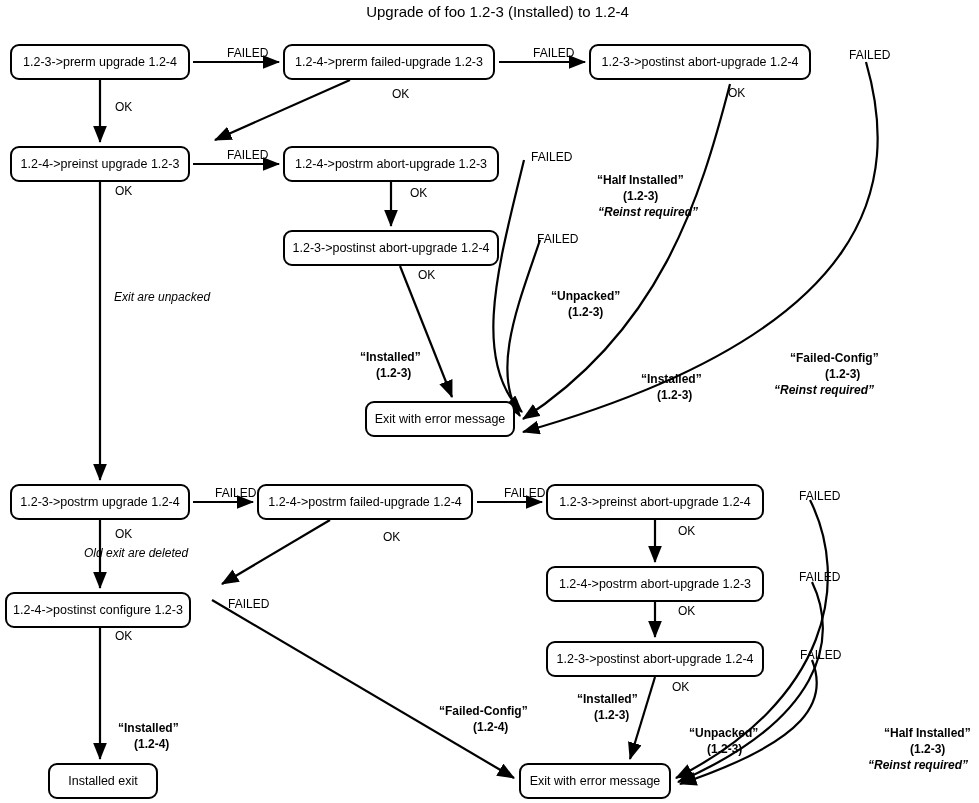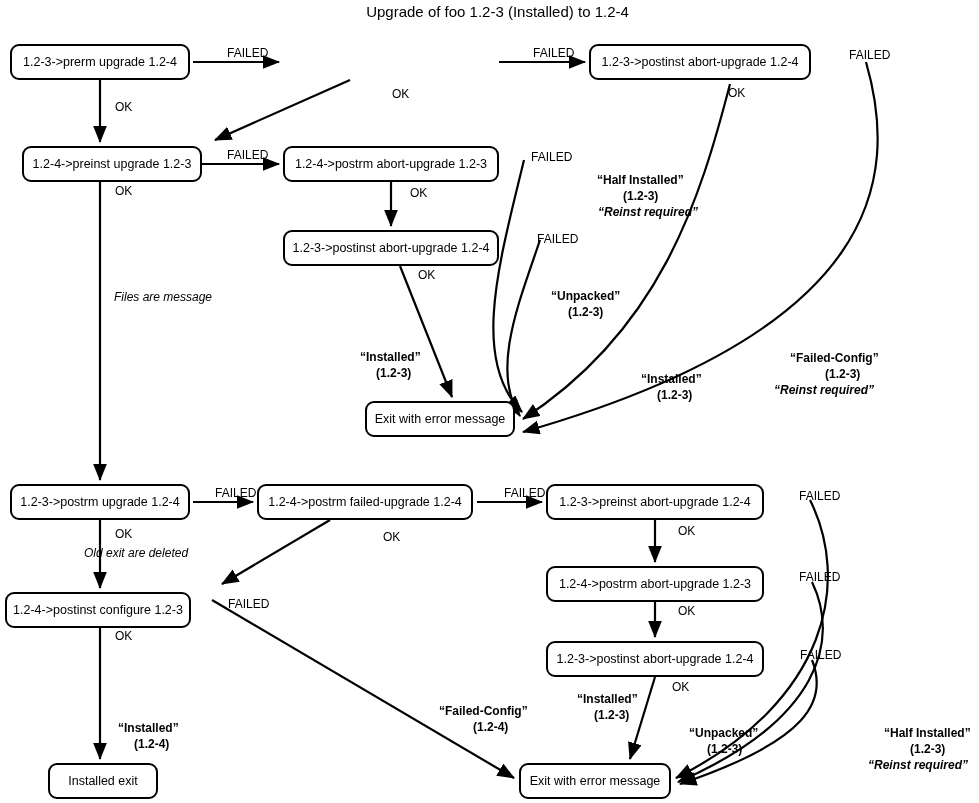--- a/index.html
+++ b/index.html
@@ -119,22 +119,23 @@
 
       <path d="M212,600 L514,778"></path>
 
       <path d="M810,500 C850,580 830,700 676,778"></path>
       <path d="M812,582 C840,640 820,720 678,782"></path>
       <path d="M812,660 C828,700 810,740 680,784"></path>
     </g>
   </svg>
 
   <div class="node" style="left:10px;top:44px;width:180px;height:36px;">1.2-3-&gt;prerm upgrade 1.2-4</div>
+  <div class="node" style="left:283px;top:44px;width:212px;height:36px;">1.2-4-&gt;prerm failed-upgrade 1.2-3</div>
   <div class="node" style="left:589px;top:44px;width:222px;height:36px;">1.2-3-&gt;postinst abort-upgrade 1.2-4</div>
-  <div class="node" style="left:22px;top:146px;width:180px;height:36px;">1.2-4-&gt;preinst upgrade 1.2-3</div>
+  <div class="node" style="left:10px;top:146px;width:180px;height:36px;">1.2-4-&gt;preinst upgrade 1.2-3</div>
   <div class="node" style="left:283px;top:146px;width:216px;height:36px;">1.2-4-&gt;postrm abort-upgrade 1.2-3</div>
   <div class="node" style="left:283px;top:230px;width:216px;height:36px;">1.2-3-&gt;postinst abort-upgrade 1.2-4</div>
   <div class="node" style="left:365px;top:401px;width:150px;height:36px;">Exit with error message</div>
   <div class="node" style="left:10px;top:484px;width:180px;height:36px;">1.2-3-&gt;postrm upgrade 1.2-4</div>
   <div class="node" style="left:257px;top:484px;width:216px;height:36px;">1.2-4-&gt;postrm failed-upgrade 1.2-4</div>
   <div class="node" style="left:546px;top:484px;width:218px;height:36px;">1.2-3-&gt;preinst abort-upgrade 1.2-4</div>
   <div class="node" style="left:546px;top:566px;width:218px;height:36px;">1.2-4-&gt;postrm abort-upgrade 1.2-3</div>
   <div class="node" style="left:5px;top:592px;width:186px;height:36px;">1.2-4-&gt;postinst configure 1.2-3</div>
   <div class="node" style="left:546px;top:641px;width:218px;height:36px;">1.2-3-&gt;postinst abort-upgrade 1.2-4</div>
   <div class="node" style="left:519px;top:763px;width:152px;height:36px;">Exit with error message</div>
@@ -145,21 +146,21 @@
   <div class="edge-label" style="left:849px;top:48px;">FAILED</div>
   <div class="edge-label" style="left:115px;top:100px;">OK</div>
   <div class="edge-label" style="left:392px;top:87px;">OK</div>
   <div class="edge-label" style="left:728px;top:86px;">OK</div>
   <div class="edge-label" style="left:227px;top:148px;">FAILED</div>
   <div class="edge-label" style="left:531px;top:150px;">FAILED</div>
   <div class="edge-label" style="left:115px;top:184px;">OK</div>
   <div class="edge-label" style="left:410px;top:186px;">OK</div>
   <div class="edge-label" style="left:537px;top:232px;">FAILED</div>
   <div class="edge-label" style="left:418px;top:268px;">OK</div>
-  <div class="edge-label italic" style="left:114px;top:290px;">Files are message</div>
+  <div class="edge-label italic" style="left:114px;top:290px;">Exit are unpacked</div>
   <div class="edge-label bold" style="left:597px;top:173px;">“Half Installed”</div>
   <div class="edge-label bold" style="left:623px;top:189px;">(1.2-3)</div>
   <div class="edge-label bolditalic" style="left:598px;top:205px;">“Reinst required”</div>
   <div class="edge-label bold" style="left:551px;top:289px;">“Unpacked”</div>
   <div class="edge-label bold" style="left:568px;top:305px;">(1.2-3)</div>
   <div class="edge-label bold" style="left:360px;top:350px;">“Installed”</div>
   <div class="edge-label bold" style="left:376px;top:366px;">(1.2-3)</div>
   <div class="edge-label bold" style="left:641px;top:372px;">“Installed”</div>
   <div class="edge-label bold" style="left:657px;top:388px;">(1.2-3)</div>
   <div class="edge-label bold" style="left:790px;top:351px;">“Failed-Config”</div>

